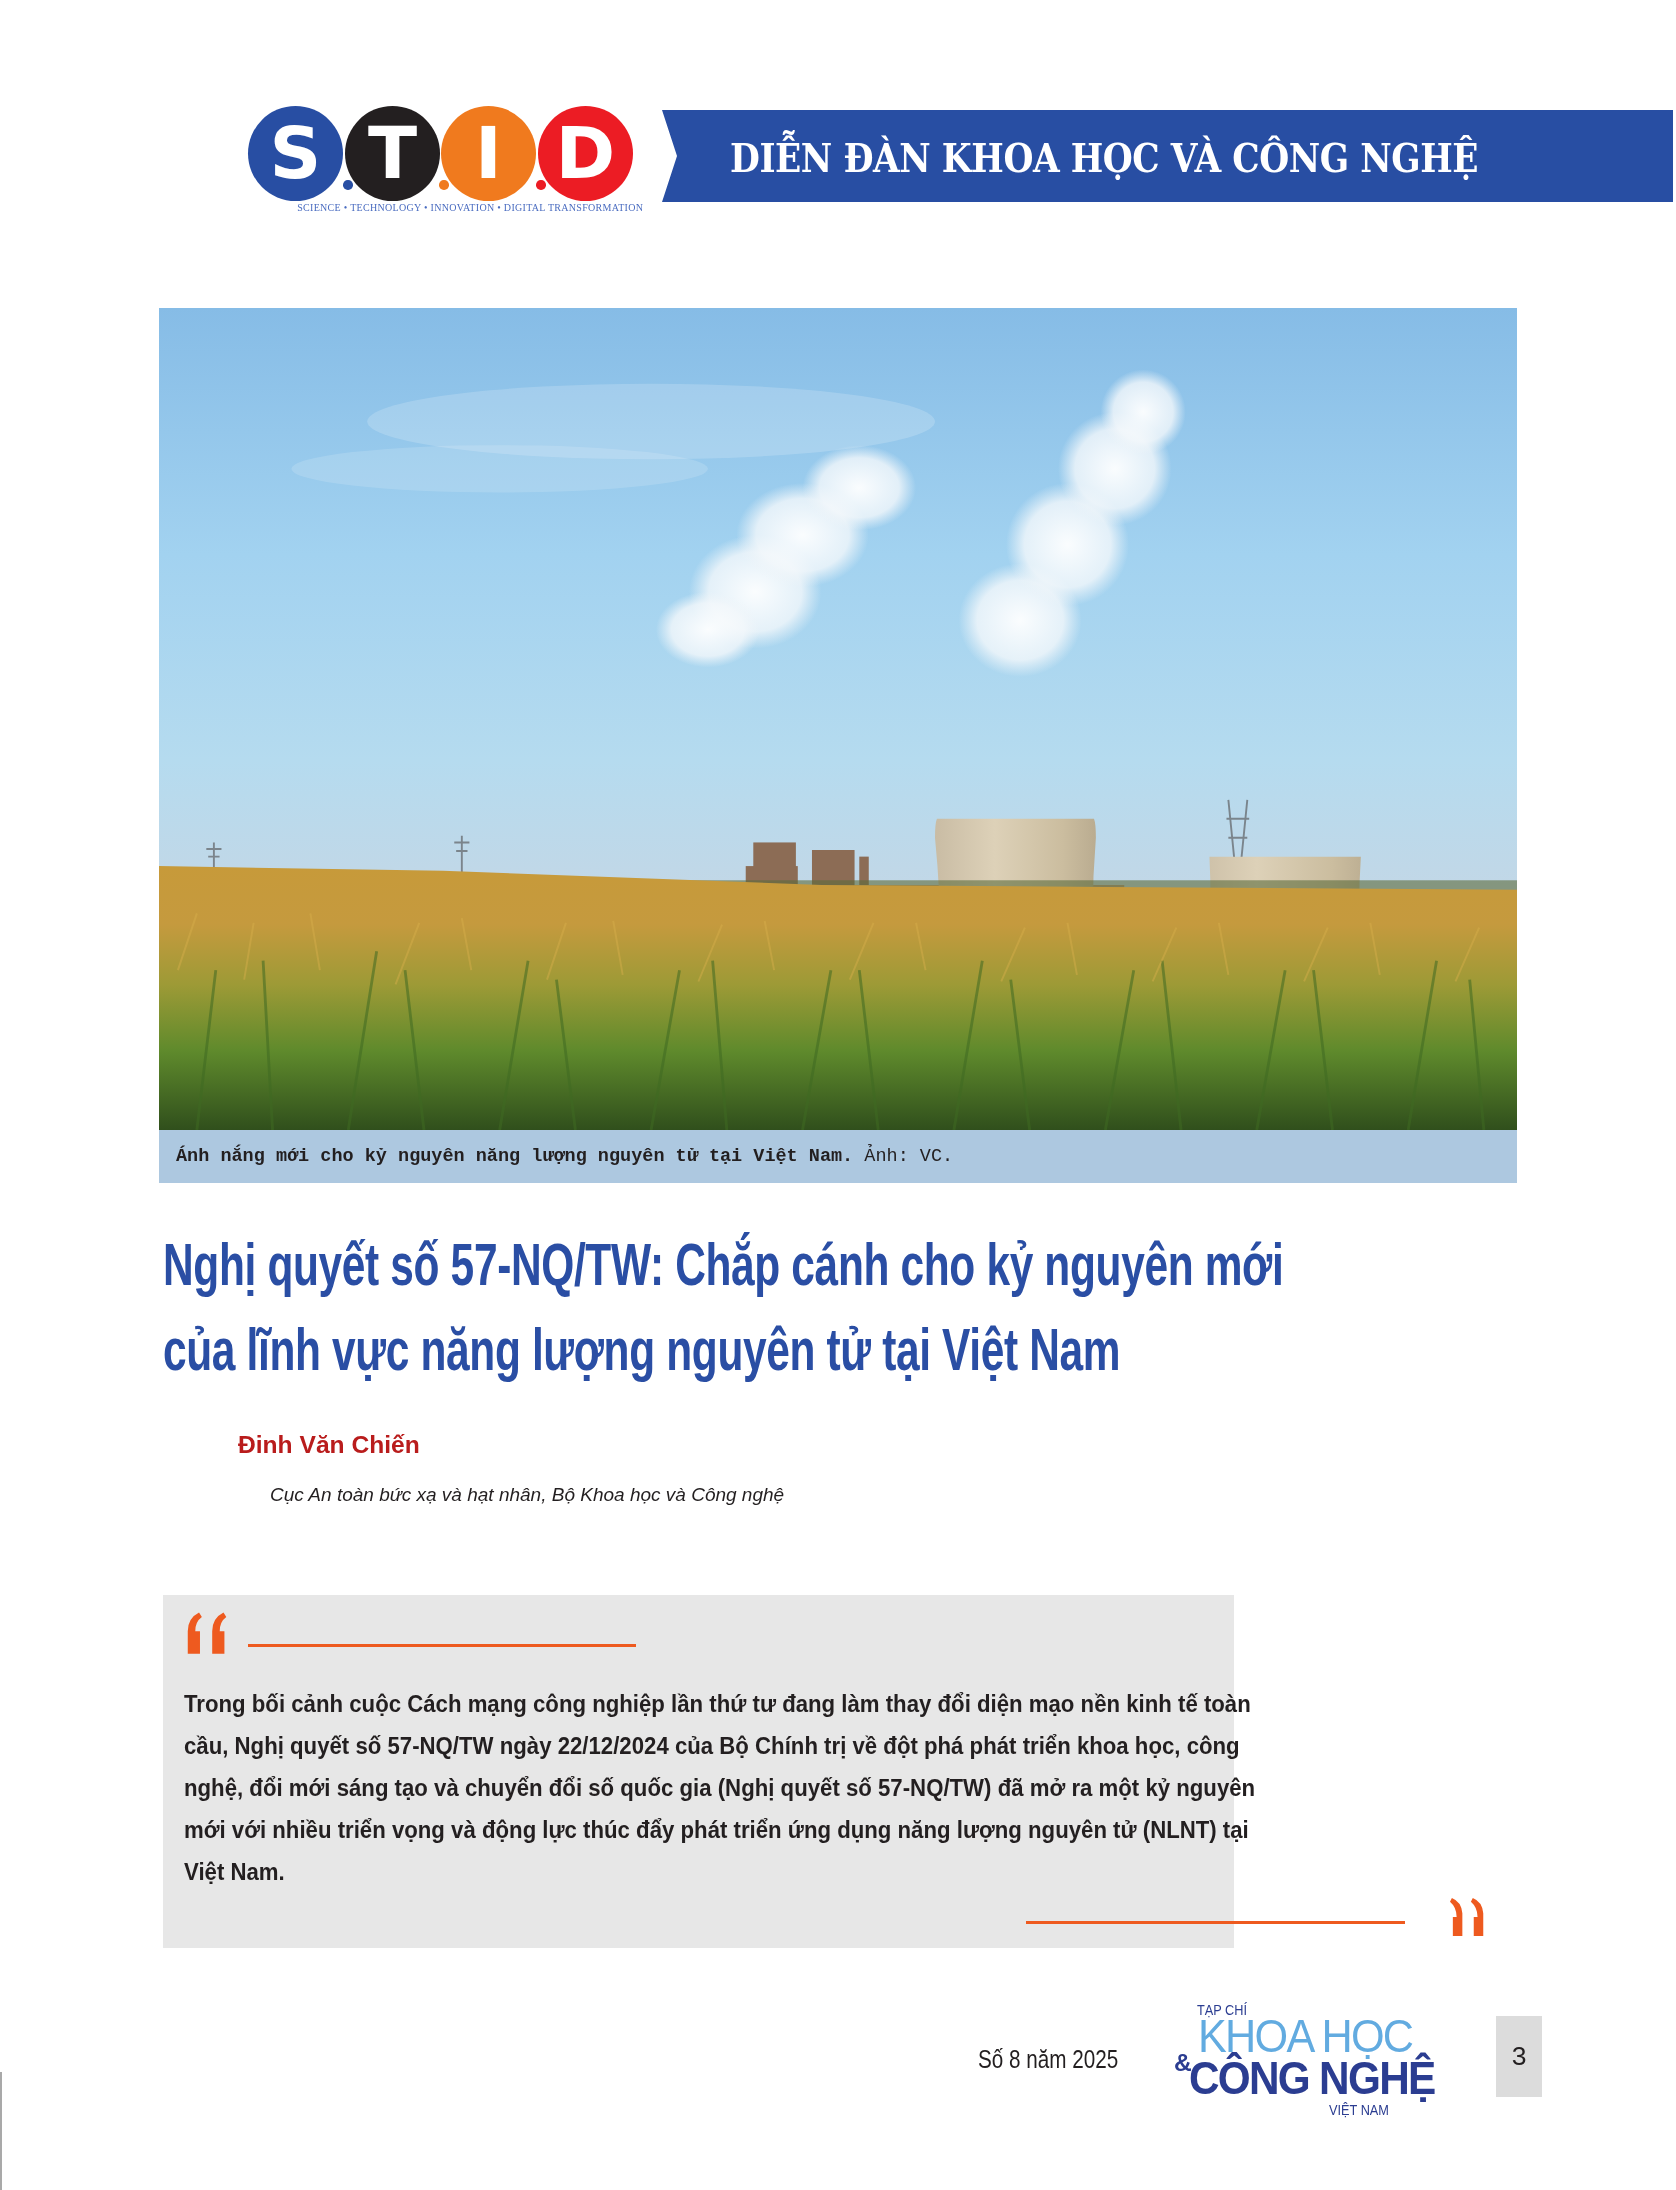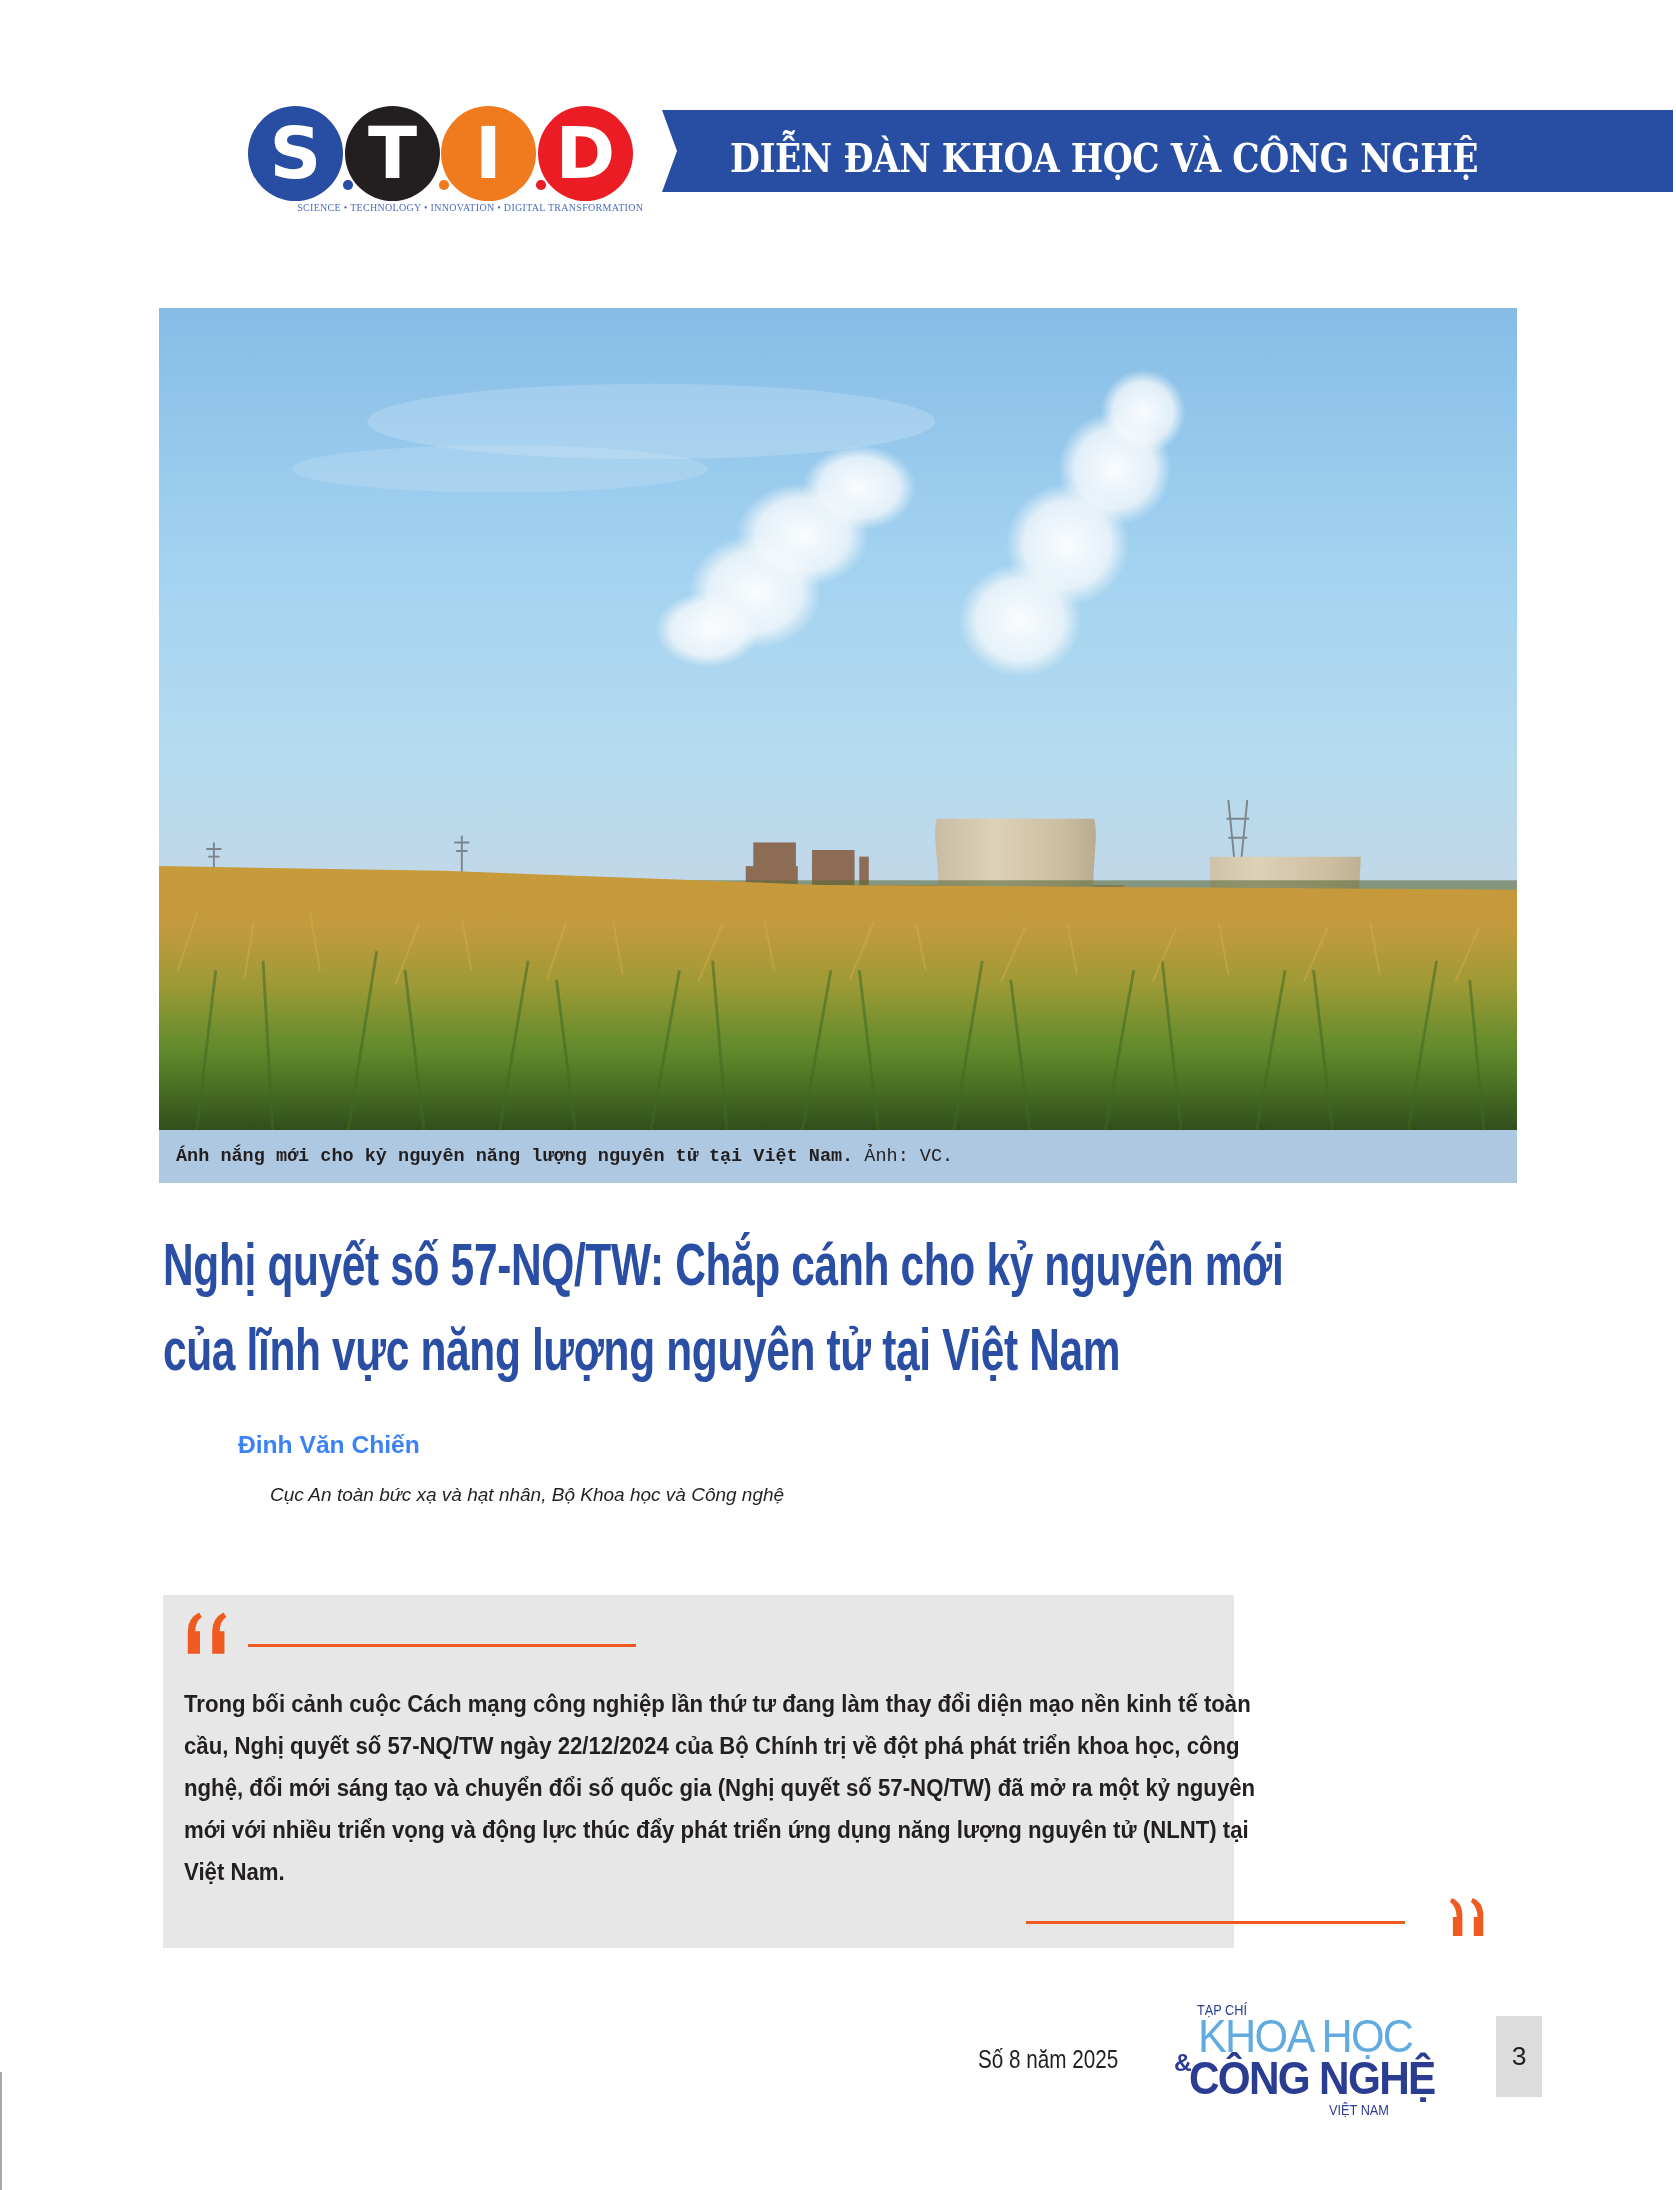--- a/index.html
+++ b/index.html
@@ -15,21 +15,21 @@
     font-size: 72px; line-height: 95px; text-align: center;
   }
   .stid-dot { position: absolute; top: 76px; width: 9.5px; height: 9.5px; border-radius: 50%; }
   .stid-tagline {
     position: absolute; left: 13.2px; top: 98px; width: 379px;
     font-family: "Liberation Serif", serif; font-size: 10px; color: #4a6cc0;
     letter-spacing: 0.3px; white-space: nowrap; margin-left: 36px;
   }
 
   .section-banner {
-    position: absolute; left: 662px; top: 110px; width: 1011px; height: 82px;
+    position: absolute; left: 662px; top: 110px; width: 1011px; height: 92px;
     background: #284ea3;
     clip-path: polygon(0 0, 100% 0, 100% 100%, 0 100%, 15px 50%);
   }
   .section-banner-text {
     position: absolute; left: 68px; top: 0; height: 96px; line-height: 96px;
     font-family: "DejaVu Serif", serif; font-weight: bold; font-size: 40px;
     color: #ffffff; letter-spacing: -0.5px; white-space: nowrap;
     transform: scaleX(0.86); transform-origin: left center;
   }
 
@@ -51,21 +51,21 @@
   .article-title {
     position: absolute; left: 163px; top: 1223px; width: 1325px;
     font-family: "Liberation Sans", sans-serif; font-weight: bold;
     font-size: 59px; line-height: 85px; color: #2a4ea4;
     transform: scaleX(0.72); transform-origin: left top; width: 1798px;
     letter-spacing: -0.5px;
   }
   .article-title .tline { display: block; white-space: nowrap; }
   .author-name {
     position: absolute; left: 238px; top: 1431px;
-    font-size: 24.6px; font-weight: bold; color: #3b82f6;
+    font-size: 24.6px; font-weight: bold; color: #b91c1c;
   }
   .author-affiliation {
     position: absolute; left: 238px; top: 1484px;
     font-size: 19px; font-style: italic; color: #231f20; margin-left: 32px;
   }
 
   
   .quote-box {
     position: absolute; left: 163px; top: 1595px; width: 1071px; height: 353px;
     background: #e7e7e7;

